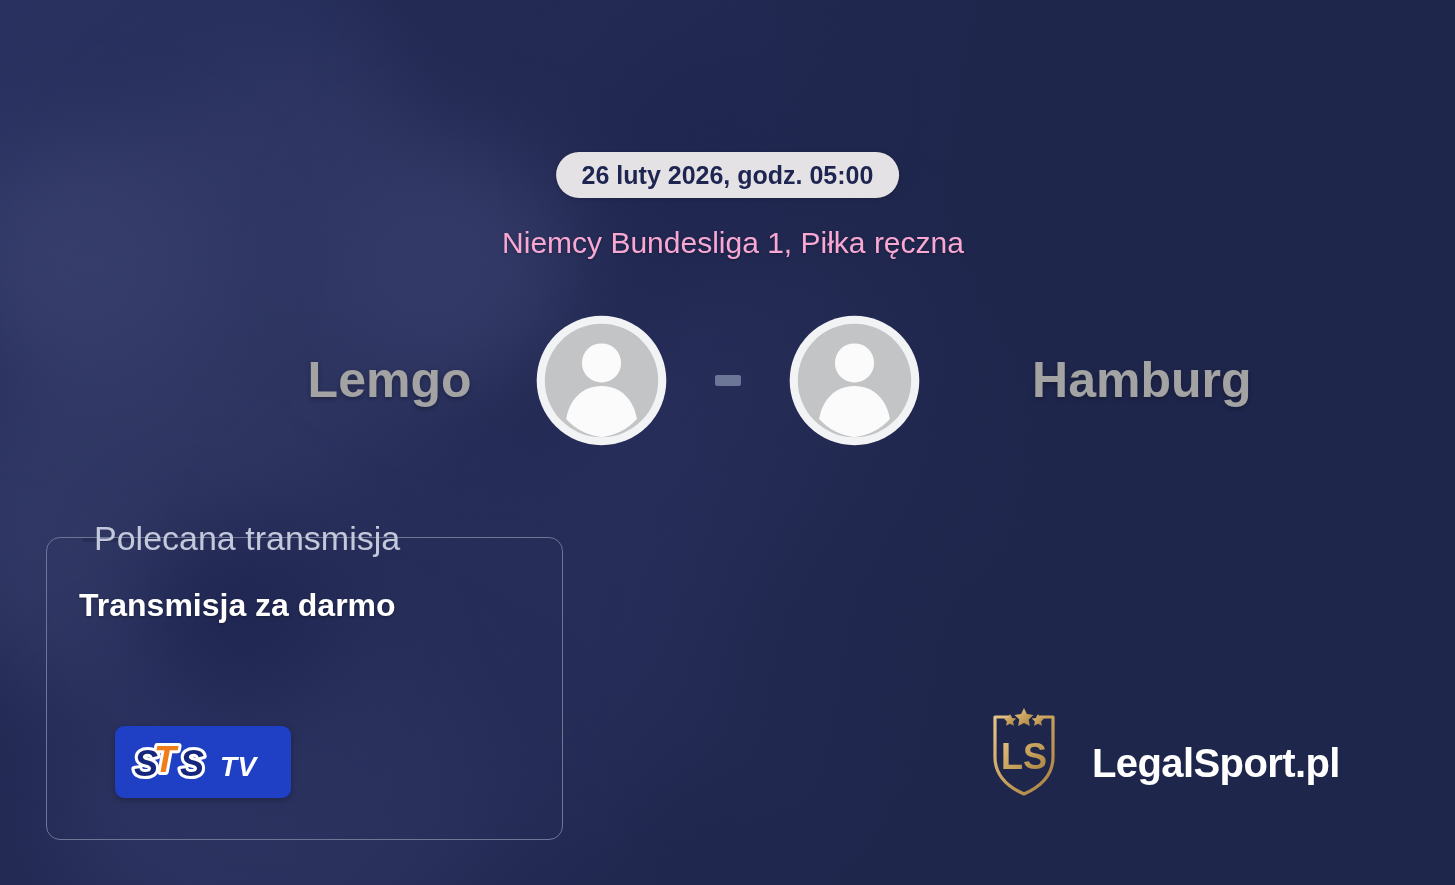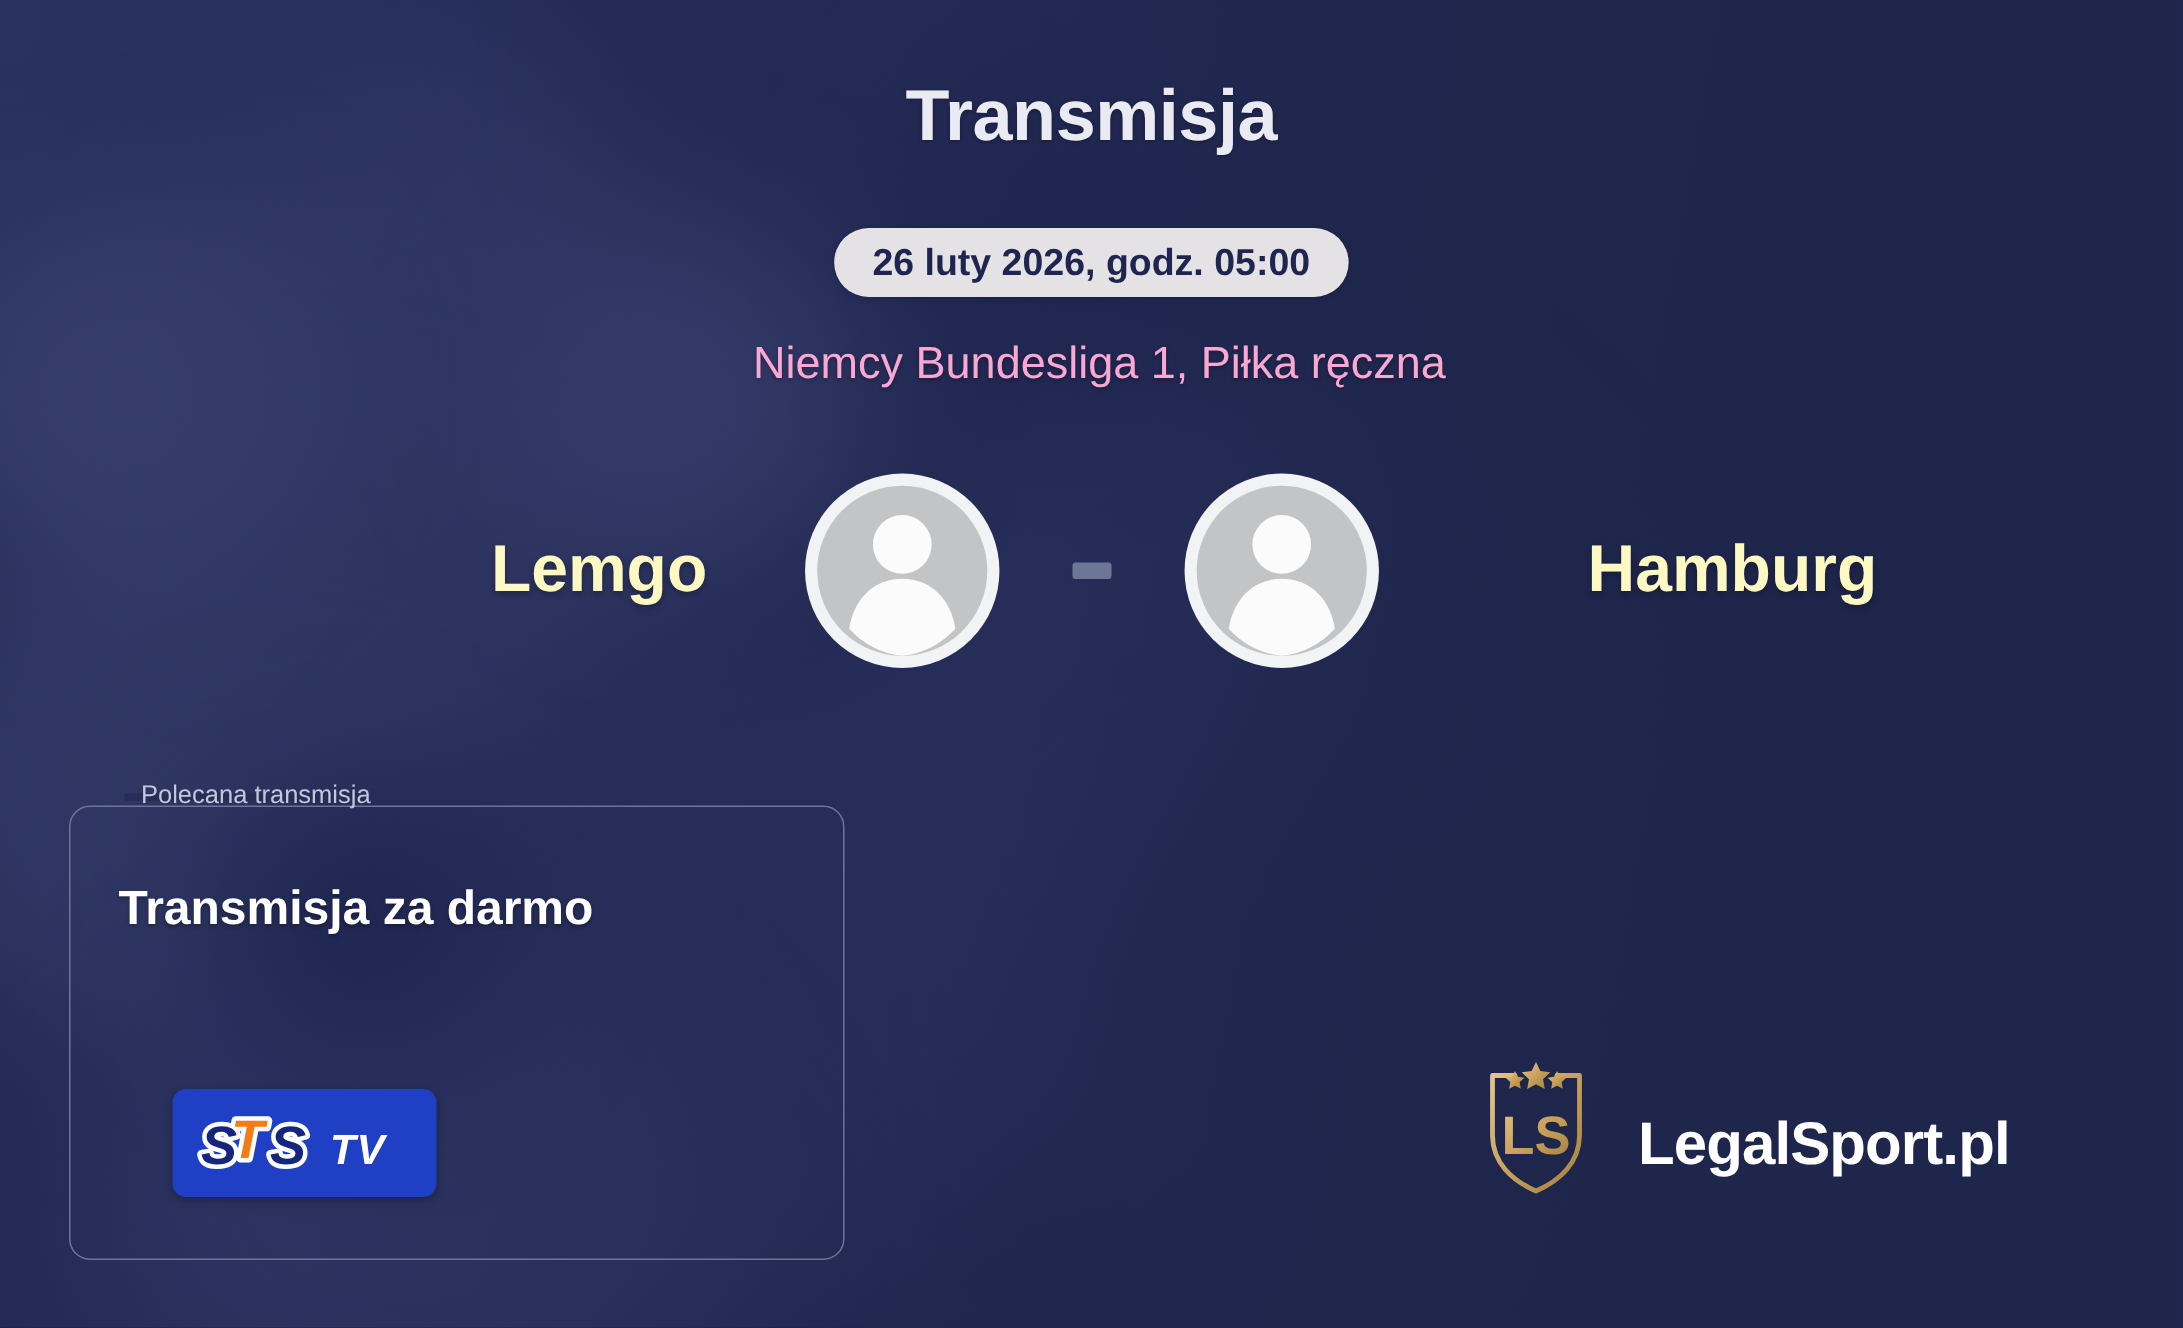--- a/index.html
+++ b/index.html
@@ -80,22 +80,22 @@
 
   
   .match-row {
     position:absolute;
     left:0; right:0; top:310px;
     height:140px;
     display:flex; align-items:center; justify-content:center;
     gap:0;
   }
   .team-name {
-    font-size:44px; font-weight:700;
-    color:#fef9c3;
+    font-size:50px; font-weight:700;
+    color:#a3a3a3;
     white-space:nowrap;
     text-shadow:0 2px 5px rgba(0,0,0,0.30);
   }
   .team-name.left  { width:330px; text-align:right; padding-right:62px; }
   .team-name.right { width:330px; text-align:right;  padding-left:62px; }
 
   .avatar {
     position:relative;
     width:135px; height:135px;
     flex:0 0 135px;
@@ -116,21 +116,21 @@
     left:46px; top:537px;
     width:517px; height:303px;
     border:1.6px solid #6d7697;
     border-radius:14px;
     padding:0;
   }
   .promo-legend {
     position:absolute;
     top:-17px; left:36px;
     padding:0 11px;
-    font-size:17px; font-weight:400;
+    font-size:34px; font-weight:400;
     color:#c3c8da;
     background:transparent;
     line-height:1;
     white-space:nowrap;
   }
   
   .promo-legend::before {
     content:"";
     position:absolute;
     left:0; right:0; top:48%; height:5px;
@@ -197,21 +197,20 @@
     <div class="blob" style="left:700px;   top:520px;  width:380px;  height:340px; background:#272e59;"></div>
     <div class="blob" style="left:340px;   top:150px;  width:240px;  height:230px; background:#454c7d;"></div>
     <div class="blob" style="left:-40px;   top:140px;  width:260px;  height:250px; background:#434a79;"></div>
     <div class="blob" style="left:600px;   top:40px;   width:220px;  height:210px; background:#1e2450;"></div>
     <div class="blob" style="left:140px;   top:520px;  width:200px;  height:190px; background:#1d2350;"></div>
   </div>
   <div id="bg-tint"></div>
 
   <div id="content">
 
-    <div class="page-title">Transmisja</div>
 
     <div class="date-badge">26 luty 2026, godz. 05:00</div>
 
     <div class="league-line">Niemcy Bundesliga 1, Piłka ręczna</div>
 
     <div class="match-row">
 
       <div class="team-name left">Lemgo</div>
 
       <div class="avatar">

